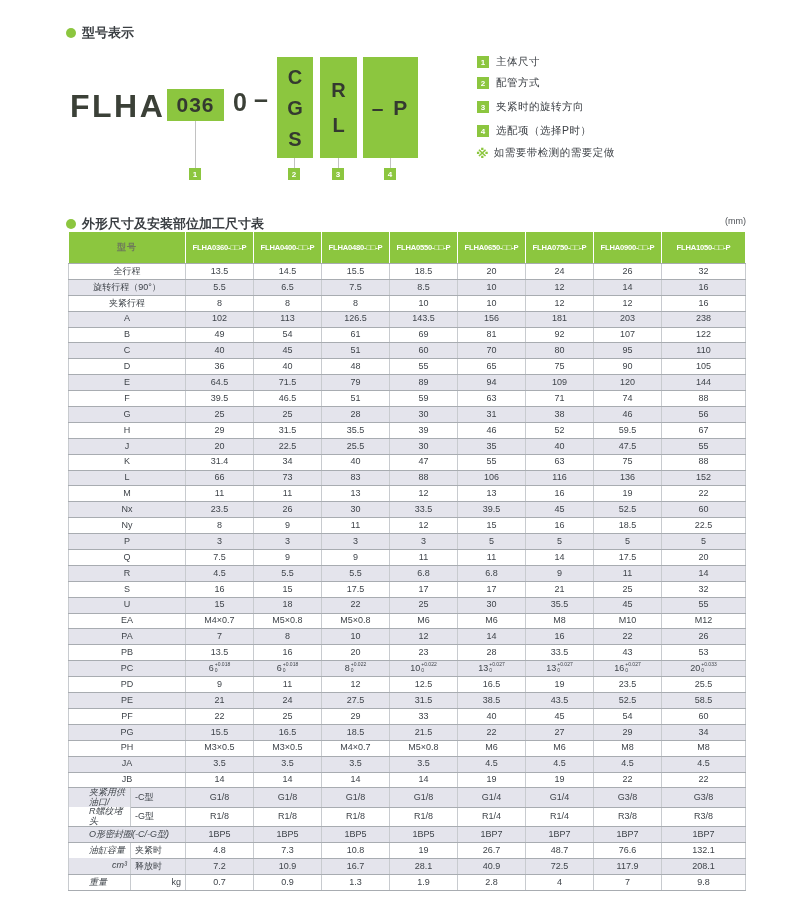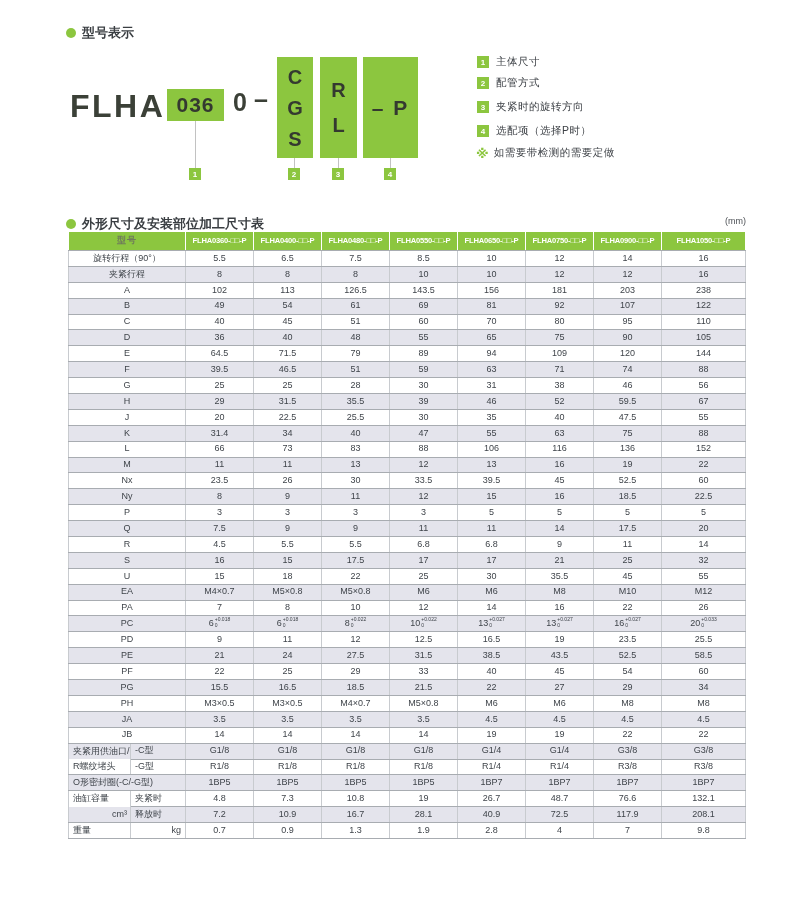--- a/index.html
+++ b/index.html
@@ -60,28 +60,28 @@
     font-size:9px;color:#4d5156;}
 
   
   #tablewrap{position:absolute;left:68px;top:231px;}
   table{border-collapse:collapse;table-layout:fixed;font-size:9px;color:var(--ink);}
   col.c-l1{width:62px;} col.c-l2{width:55px;} col.c-d{width:68px;} col.c-dl{width:84px;}
   th,td{border-top:1px solid var(--hline);border-bottom:1px solid var(--hline);
     border-left:1px solid var(--vline);border-right:1px solid var(--vline);
     text-align:center;vertical-align:middle;line-height:1.05;padding:0;overflow:hidden;
     white-space:nowrap;}
-  thead tr{height:19px;}
+  thead tr{height:32px;}
   tbody tr{height:15.9px;}
   thead th{background:var(--green);border:1px solid #fff;border-bottom:1px solid var(--hline);
     color:#fff;font-size:7.6px;font-weight:700;letter-spacing:-0.2px;}
   thead th.hlbl{color:#6F7B5A;font-size:9px;letter-spacing:1px;}
   tbody tr:nth-child(even) td{background:var(--row-alt);}
   td.lbl{white-space:pre-line;}
-  td.lbl-left{text-align:left;padding-left:4px;}
+  td.lbl-left{text-align:left;padding-left:20px;font-style:italic;}
   td.lbl-right{text-align:right;padding-right:3px;}
   td.sub{text-align:left;padding-left:4px;}
   td.sub-right{text-align:right;padding-right:4px;}
   .no-bb{border-bottom-style:hidden;}
   .no-bt{border-top-style:hidden;}
   .tol{display:inline-flex;flex-direction:column;align-items:flex-start;
     font-size:5px;line-height:1.15;vertical-align:middle;margin-left:1px;
     transform:translateY(-1px);}
 </style>
 </head>
@@ -173,20 +173,31 @@
           <th>FLHA0480-□□-P</th>
           <th>FLHA0550-□□-P</th>
           <th>FLHA0650-□□-P</th>
           <th>FLHA0750-□□-P</th>
           <th>FLHA0900-□□-P</th>
           <th>FLHA1050-□□-P</th>
         </tr>
       </thead>
     <tbody>
         <tr>
+          <td class="lbl" colspan="2">全行程</td>
+          <td>13.5</td>
+          <td>14.5</td>
+          <td>15.5</td>
+          <td>18.5</td>
+          <td>20</td>
+          <td>24</td>
+          <td>26</td>
+          <td>32</td>
+        </tr>
+        <tr>
           <td class="lbl" colspan="2">旋转行程（90°）</td>
           <td>5.5</td>
           <td>6.5</td>
           <td>7.5</td>
           <td>8.5</td>
           <td>10</td>
           <td>12</td>
           <td>14</td>
           <td>16</td>
         </tr>
@@ -424,20 +435,31 @@
         <tr>
           <td class="lbl" colspan="2">PA</td>
           <td>7</td>
           <td>8</td>
           <td>10</td>
           <td>12</td>
           <td>14</td>
           <td>16</td>
           <td>22</td>
           <td>26</td>
+        </tr>
+        <tr>
+          <td class="lbl" colspan="2">PB</td>
+          <td>13.5</td>
+          <td>16</td>
+          <td>20</td>
+          <td>23</td>
+          <td>28</td>
+          <td>33.5</td>
+          <td>43</td>
+          <td>53</td>
         </tr>
         <tr>
           <td class="lbl" colspan="2">PC</td>
           <td><span>6</span><span class="tol">
               <span>+0.018</span>
               <span>0</span>
             </span></td>
           <td><span>6</span><span class="tol">
               <span>+0.018</span>
               <span>0</span>

